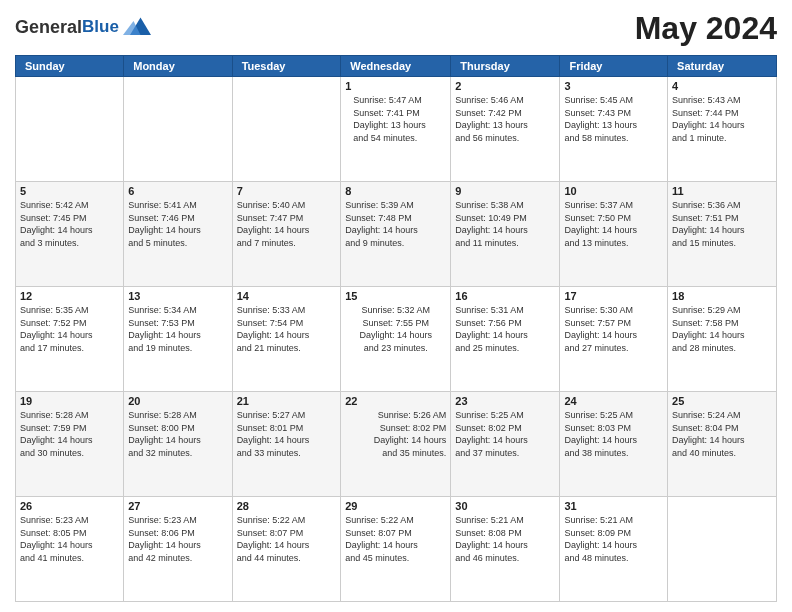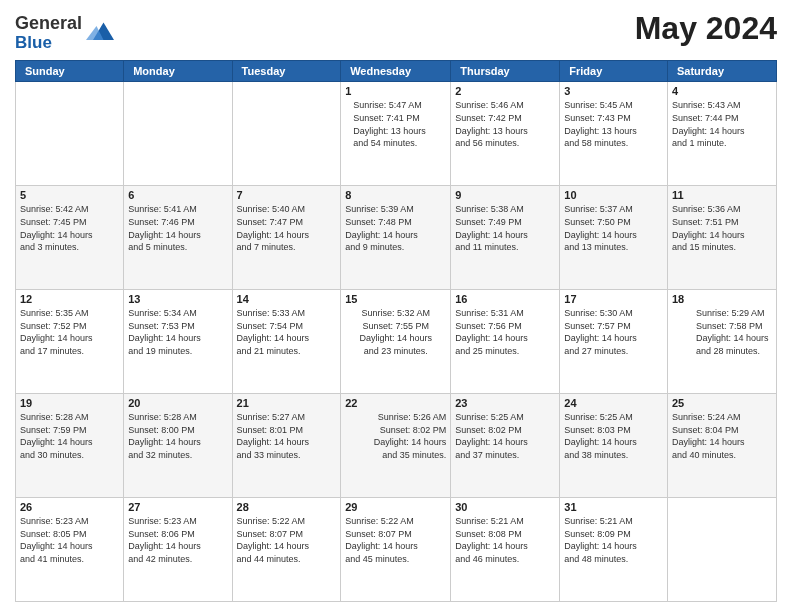--- a/index.html
+++ b/index.html
@@ -23,21 +23,21 @@
       align-items: flex-start;
       margin-bottom: 8px;
     }
     .logo {
       display: flex;
       align-items: center;
       margin-top: 4px;
     }
     .logo-text {
       display: flex;
-      flex-direction: column;
+      flex-direction: row;
       line-height: 1.1;
     }
     .logo-icon {
       width: 28px;
       height: 28px;
       margin-left: 4px;
     }
     .title-block {
       text-align: right;
     }
@@ -182,21 +182,21 @@
           <td>
             <div class="day-number">8</div>
             <div class="day-info" style="white-space: pre-line;">Sunrise: 5:39 AM
 Sunset: 7:48 PM
 Daylight: 14 hours
 and 9 minutes.</div>
           </td>
           <td>
             <div class="day-number">9</div>
             <div class="day-info" style="white-space: pre-line;">Sunrise: 5:38 AM
-Sunset: 7:49 PM
+Sunset: 10:49 PM
 Daylight: 14 hours
 and 11 minutes.</div>
           </td>
           <td>
             <div class="day-number">10</div>
             <div class="day-info" style="white-space: pre-line;">Sunrise: 5:37 AM
 Sunset: 7:50 PM
 Daylight: 14 hours
 and 13 minutes.</div>
           </td>
@@ -246,21 +246,21 @@
           </td>
           <td>
             <div class="day-number">17</div>
             <div class="day-info" style="white-space: pre-line;">Sunrise: 5:30 AM
 Sunset: 7:57 PM
 Daylight: 14 hours
 and 27 minutes.</div>
           </td>
           <td>
             <div class="day-number">18</div>
-            <div class="day-info" style="white-space: pre-line; margin-left: 24px;">Sunrise: 5:29 AM
+            <div class="day-info" style="white-space: pre-line;">Sunrise: 5:29 AM
 Sunset: 7:58 PM
 Daylight: 14 hours
 and 28 minutes.</div>
           </td>
         </tr>
         <tr>
           <td>
             <div class="day-number">19</div>
             <div class="day-info" style="white-space: pre-line;">Sunrise: 5:28 AM
 Sunset: 7:59 PM

